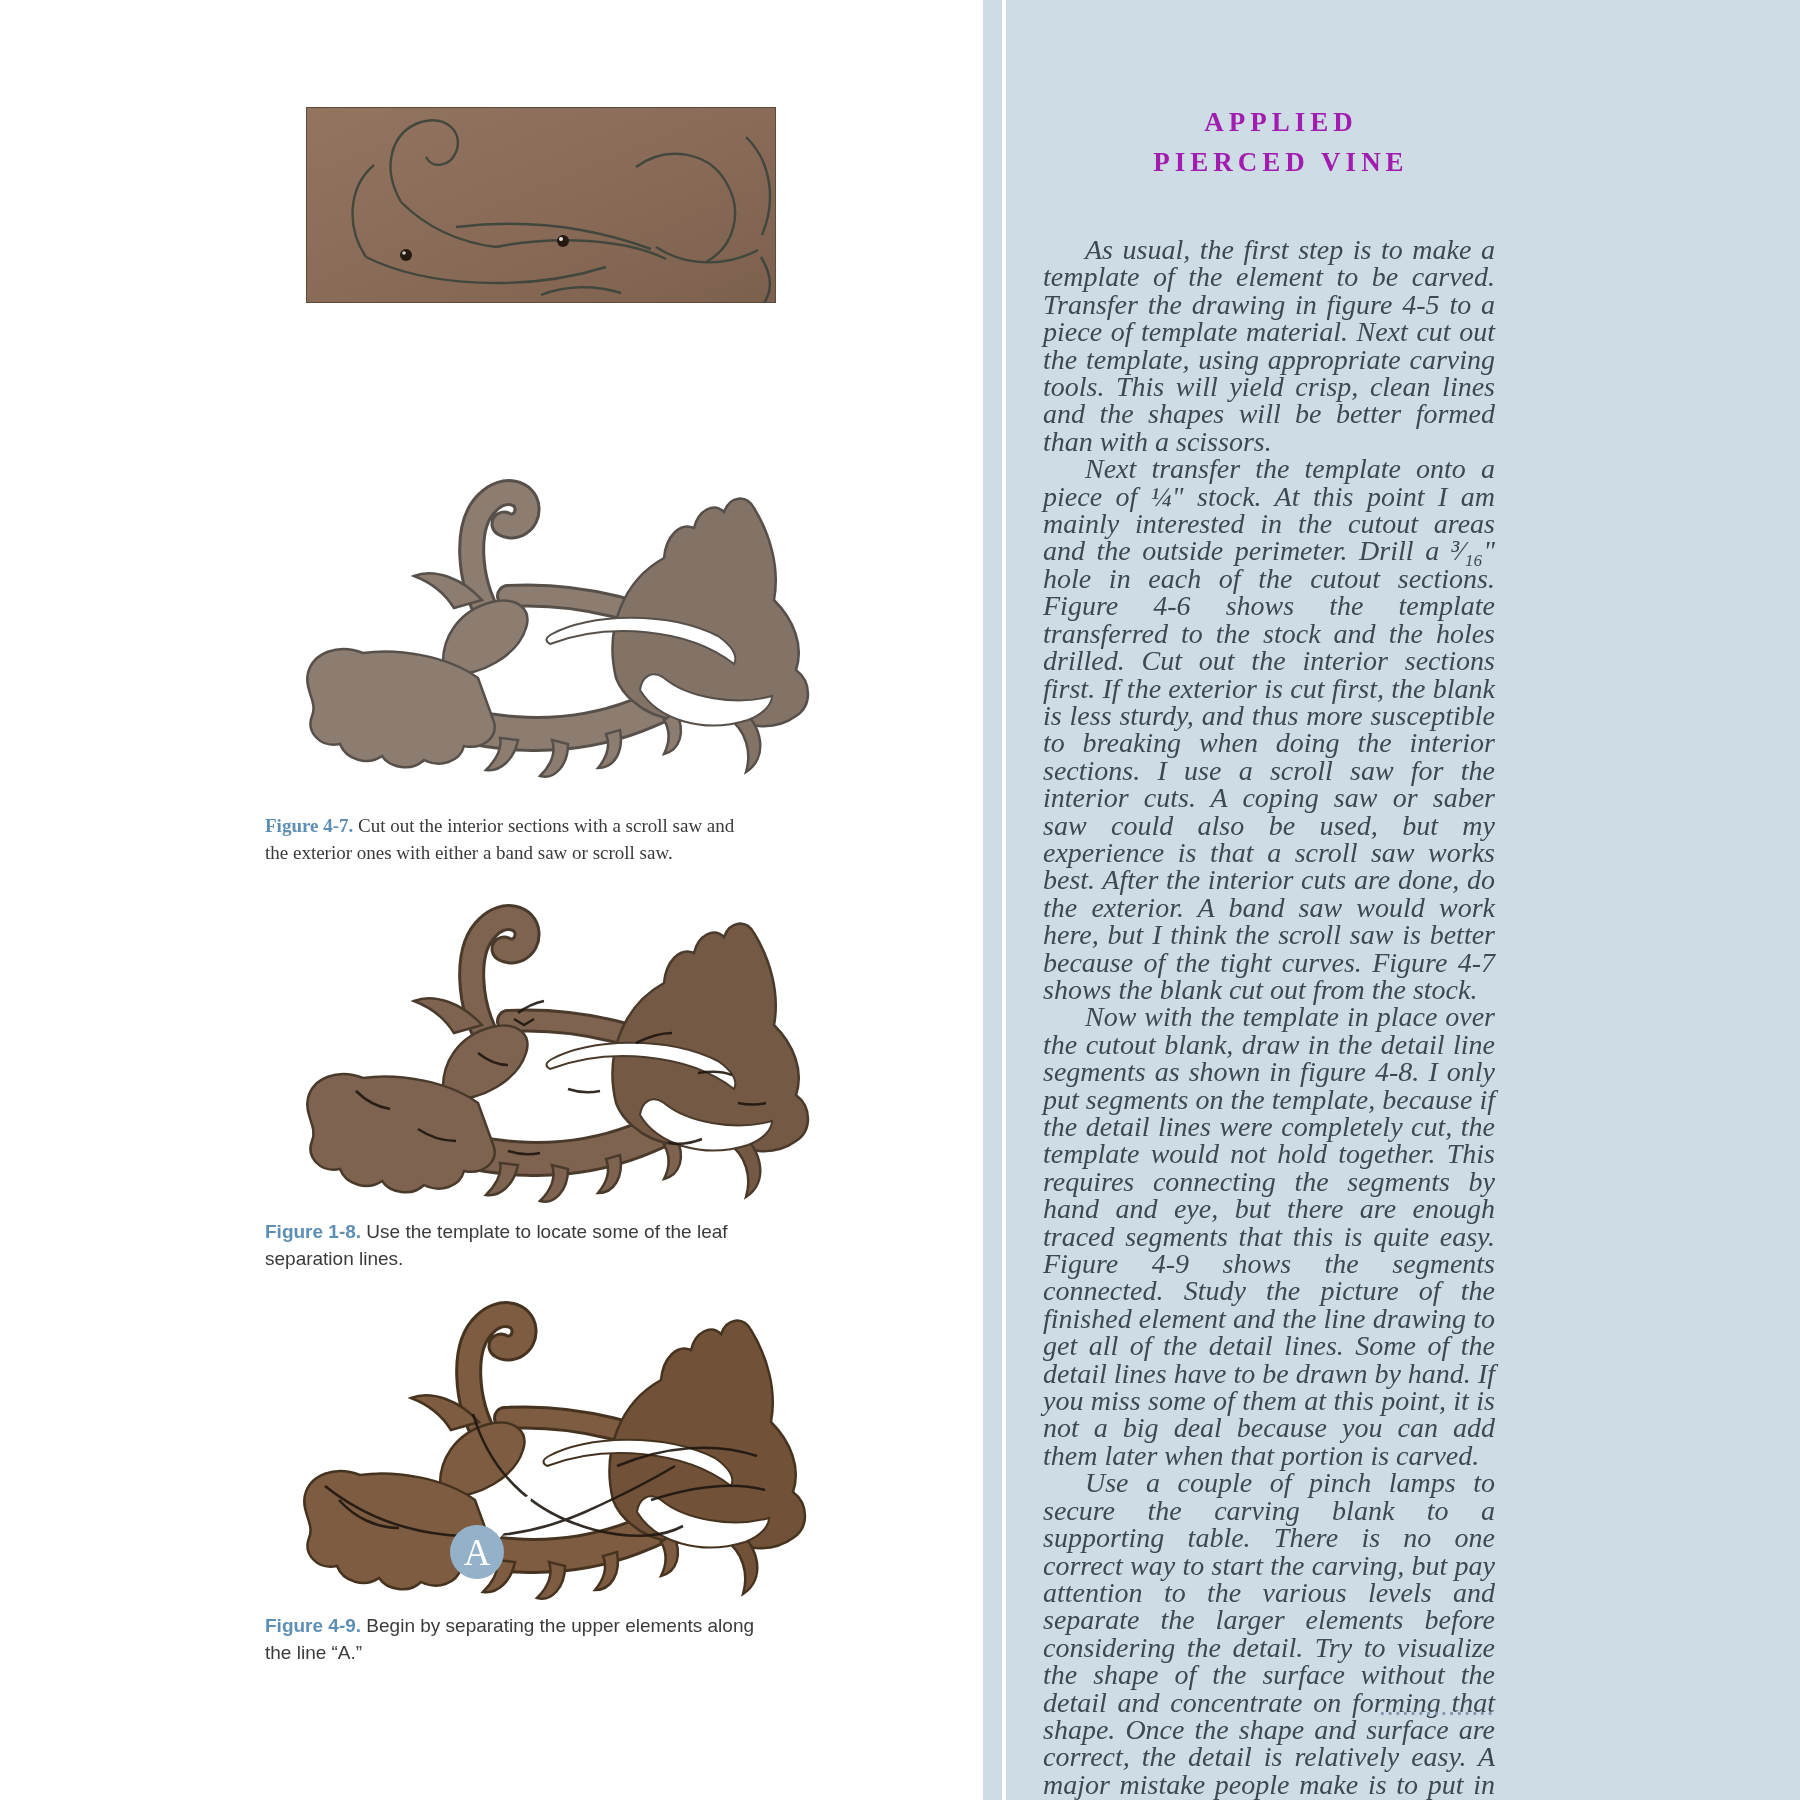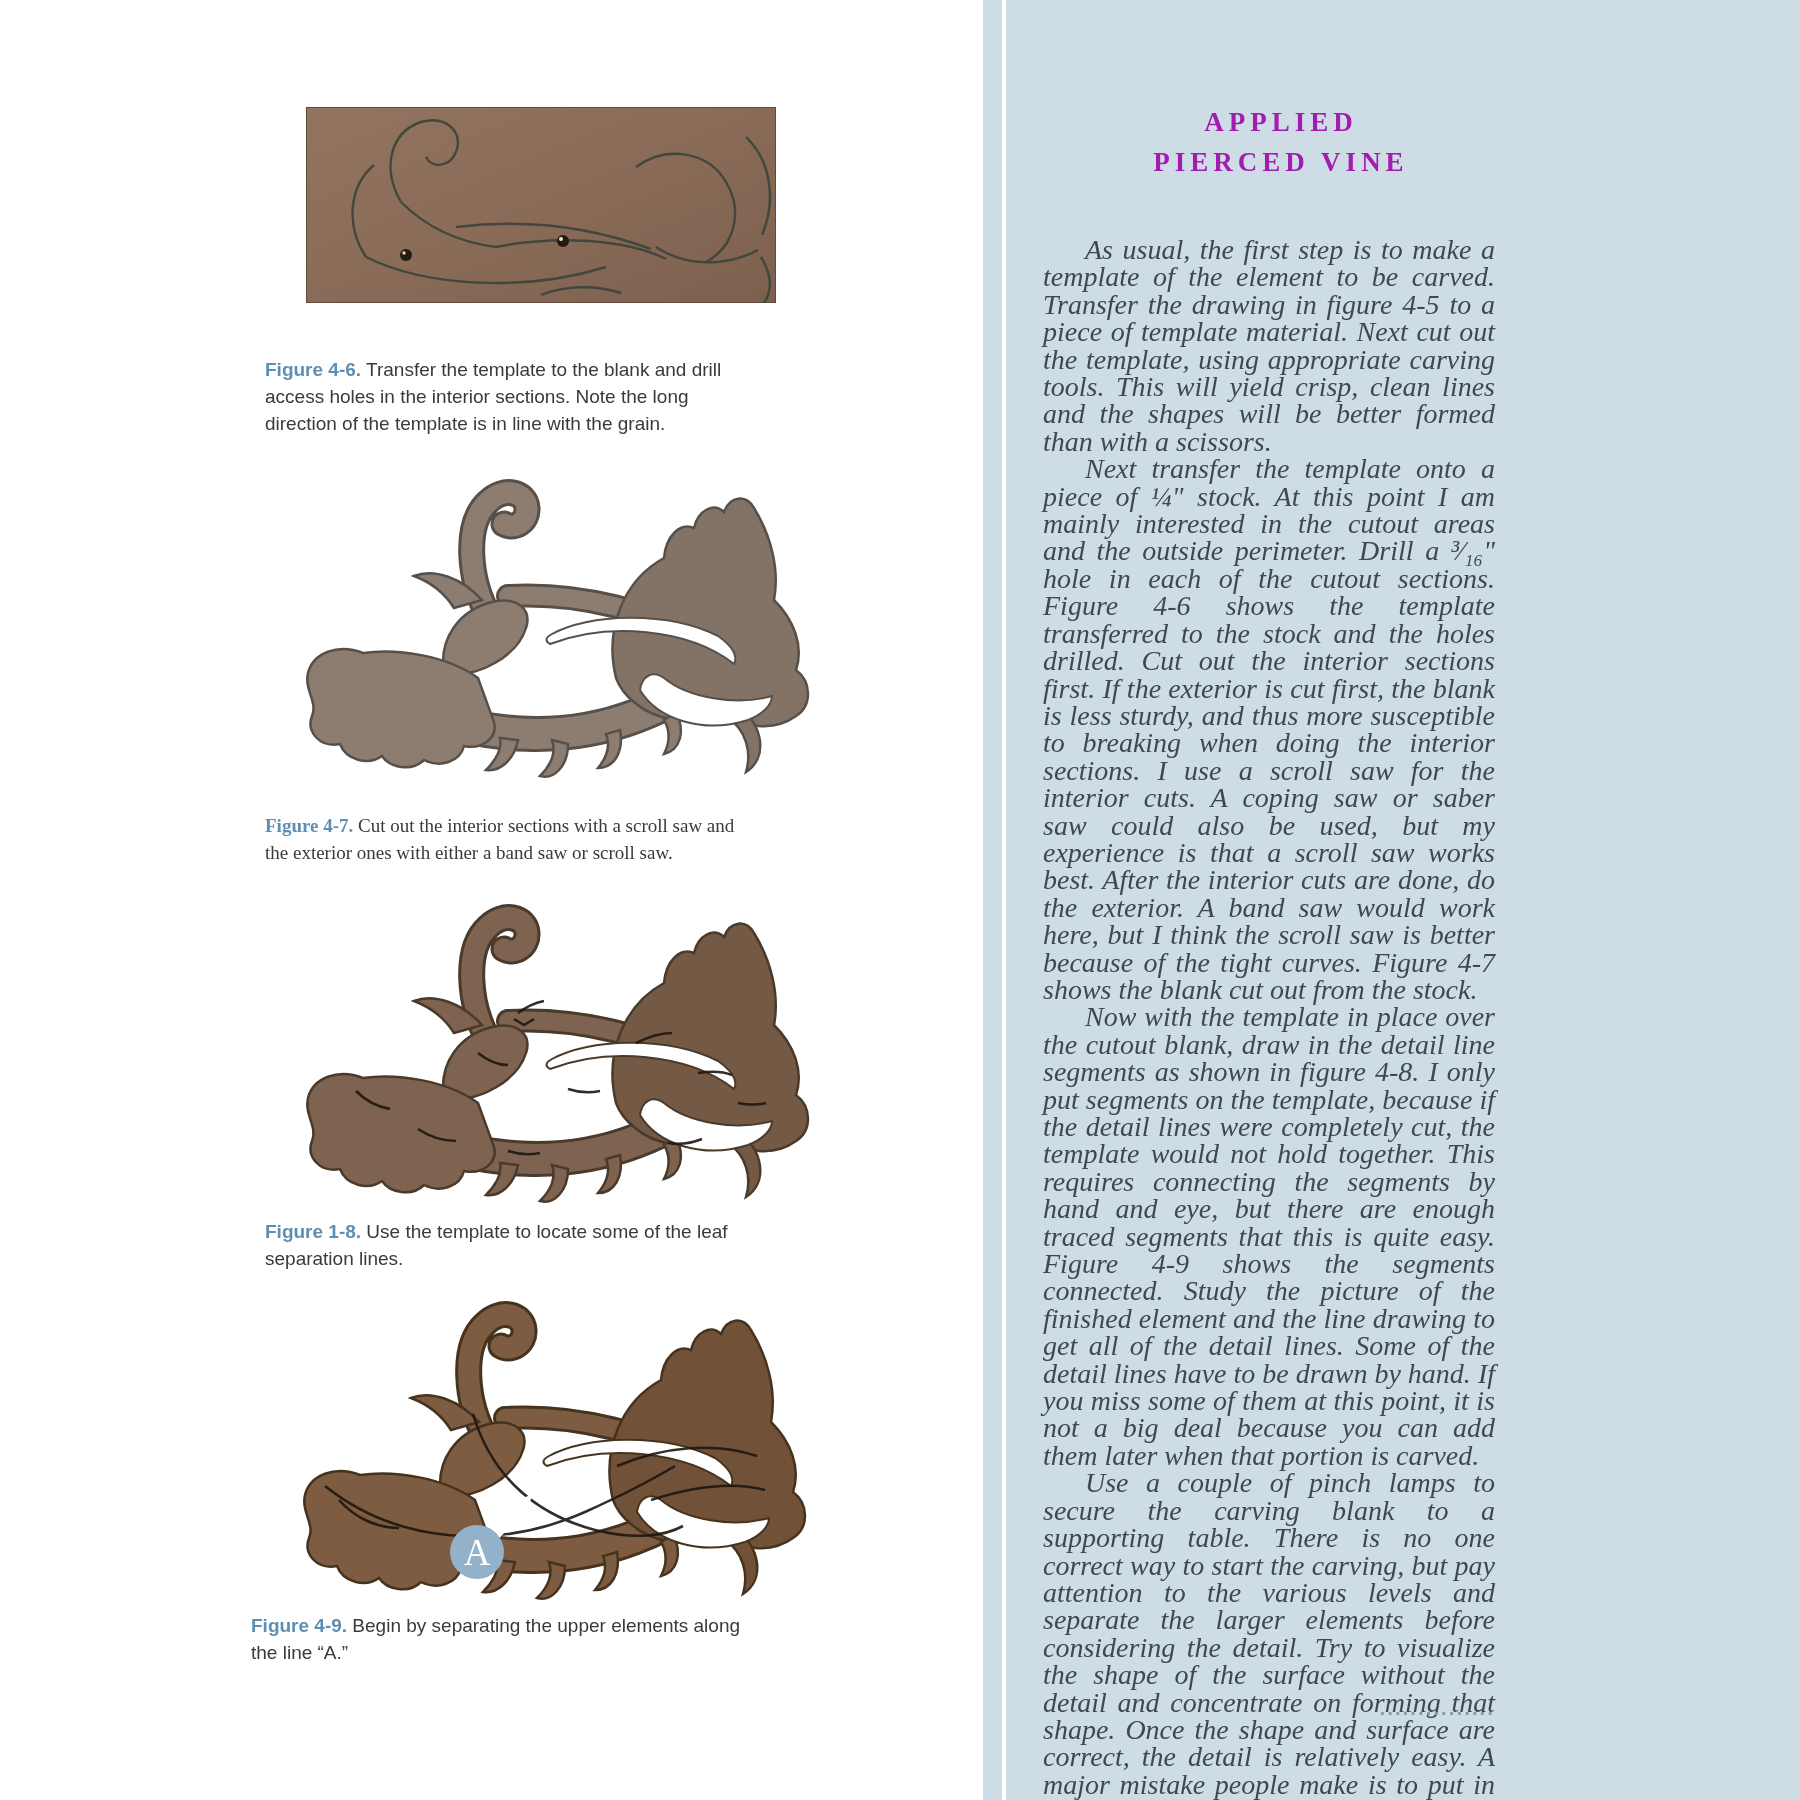--- a/index.html
+++ b/index.html
@@ -20,21 +20,21 @@
   .page-number{font-family:"Liberation Sans",sans-serif;font-size:28px;color:#6d8ca1;line-height:32px;
                padding-right:30px;}
   
   .fig-img{position:absolute;}
   .fig-caption{position:absolute;width:492px;font-family:"Liberation Sans",sans-serif;
                font-size:19px;line-height:27px;color:#3a3a3a;}
   .fig-label{font-weight:bold;color:#5d8fb5;}
   .cap-46{left:265px;top:356px;}
   .cap-47{left:265px;top:812px;font-family:Liberation Serif, serif;}
   .cap-48{left:265px;top:1218px;}
-  .cap-49{left:251px;top:1612px;}
+  .cap-49{left:265px;top:1612px;}
   .svg-46{left:306px;top:107px;width:470px;height:196px;}
   .svg-47{left:268px;top:468px;width:560px;height:320px;--wood:#8d7d71;--wood2:#837366;--edge:#57504a;}
   .svg-48{left:268px;top:893px;width:560px;height:320px;--wood:#7e6450;--wood2:#745944;--edge:#4a3a2c;}
   .svg-49{left:265px;top:1290px;width:565px;height:320px;--wood:#7d5c41;--wood2:#715138;--edge:#46331f;}
   .vine-wood-stroke{stroke:var(--wood);fill:none;}
   .vine-edge-stroke{stroke:var(--edge);fill:none;}
   .vine-fill{fill:var(--wood);stroke:var(--edge);stroke-width:2.5;}
   .vine-fill2{fill:var(--wood2);stroke:var(--edge);stroke-width:2.5;}
   .cutout{fill:#ffffff;stroke:var(--edge);stroke-width:2;}
   .detail-line{stroke:#1f1710;stroke-width:2.6;fill:none;opacity:.9;}
@@ -100,21 +100,20 @@
       <path d="M 455,150 C 466,168 466,184 458,196"></path>
       <path d="M 235,188 C 260,178 290,178 315,186"></path>
     </g>
     <g>
       <circle cx="100" cy="148" r="6" fill="#241a12"></circle>
         <circle cx="98" cy="146" r="1.8" fill="#d8cfc6"></circle>
       <circle cx="257" cy="134" r="6" fill="#241a12"></circle>
         <circle cx="255" cy="132" r="2" fill="#e9e2da"></circle>
     </g>
   </svg>
-  <div class="fig-caption cap-46"><span class="fig-label">Figure 4-6.</span><span> Transfer the template to the blank and drill access holes in the interior sections. Note the long direction of the template is in line with the grain.</span></div>
 
   <svg class="fig-img svg-47" viewBox="0 0 560 320">
     <use href="#vine"></use>
   </svg>
   <div class="fig-caption cap-47"><span class="fig-label">Figure 4-7.</span><span> Cut out the interior sections with a scroll saw and the exterior ones with either a band saw or scroll saw.</span></div>
 
   <svg class="fig-img svg-48" viewBox="0 0 560 320">
     <use href="#vine"></use>
     <g class="detail-line">
       <path d="M 88,198 C 98,208 110,214 122,216"></path>

